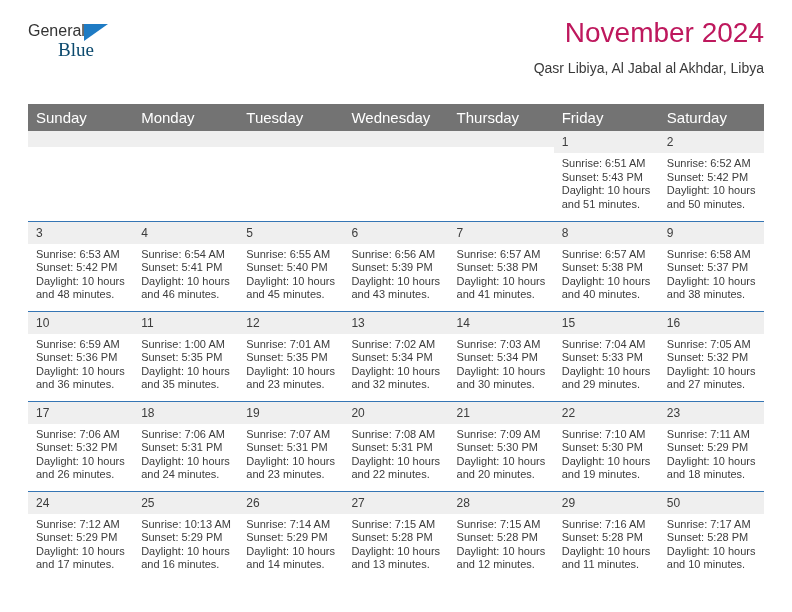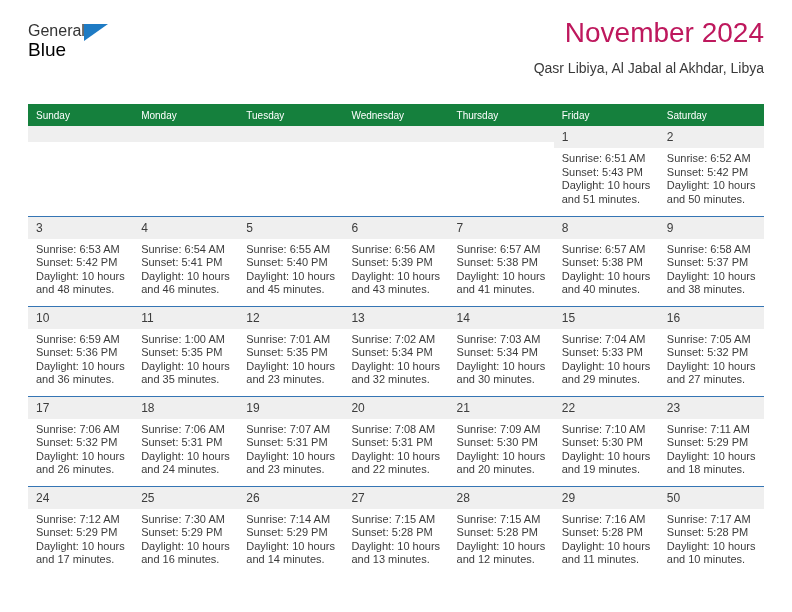--- a/index.html
+++ b/index.html
@@ -46,23 +46,25 @@
     height: 0;
     border-left: 24px solid #1e7bc4;
     border-bottom: 17px solid transparent;
     vertical-align: top;
     margin-left: -1px;
     margin-top: 2px;
   }
   .logo-blue {
     display: block;
     font-size: 19px;
-    color: #000000;
+    color: #0c4a6e;
     line-height: 20px;
     margin-top: -1px;
+    margin-left: 30px;
+    font-family: Liberation Serif, serif;
   }
   .title-block {
     text-align: right;
     padding-top: 0px;
   }
   .cal-title {
     font-size: 28px;
     font-weight: normal;
     color: #be185d;
     line-height: 34px;
@@ -80,23 +82,23 @@
   
   .calendar {
     position: absolute;
     left: 28px;
     top: 104px;
     width: 736px;
     border-collapse: collapse;
     table-layout: fixed;
   }
   .calendar th {
-    background: #15803d;
+    background: #737373;
     color: #ffffff;
-    font-size: 10px;
+    font-size: 15px;
     font-weight: normal;
     text-align: left;
     padding: 5px 0 5px 8px;
     height: 12px;
     border: none;
   }
   .calendar td {
     vertical-align: top;
     padding: 0;
     border: none;
@@ -459,21 +461,21 @@
                 <div>Sunset: 5:29 PM</div>
                 <div>Daylight: 10 hours</div>
                 <div>and 17 minutes.</div>
               </div>
             </div>
           </td>
           <td>
             <div class="daycell-inner">
               <div class="daynum">25</div>
               <div class="details">
-                <div>Sunrise: 7:30 AM</div>
+                <div>Sunrise: 10:13 AM</div>
                 <div>Sunset: 5:29 PM</div>
                 <div>Daylight: 10 hours</div>
                 <div>and 16 minutes.</div>
               </div>
             </div>
           </td>
           <td>
             <div class="daycell-inner">
               <div class="daynum">26</div>
               <div class="details">

